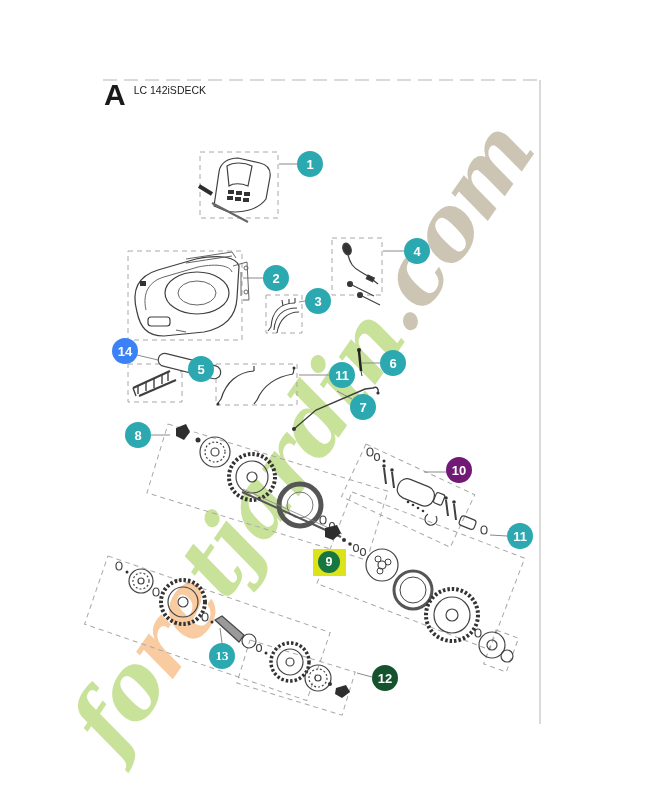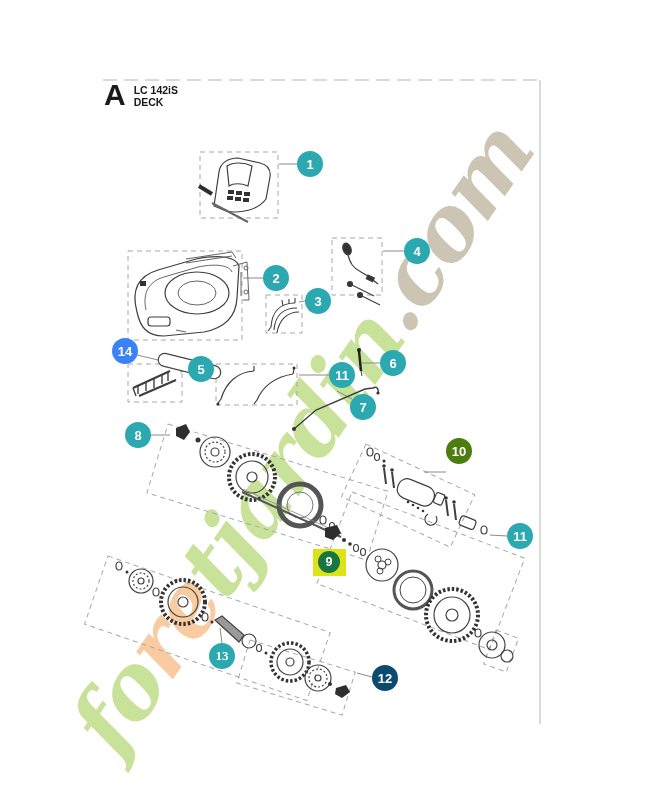--- a/index.html
+++ b/index.html
@@ -4,21 +4,21 @@
 <style>
   html,body{margin:0;padding:0;background:#ffffff;}
   .page{position:relative;width:652px;height:800px;background:#ffffff;overflow:hidden;
         font-family:"Liberation Sans","DejaVu Sans",sans-serif;}
   .watermark{position:absolute;left:92px;top:690px;width:900px;
              transform:rotate(-55.5deg);transform-origin:0 50%;
              font-family:"DejaVu Serif",serif;font-style:italic;font-weight:bold;
              font-size:88px;letter-spacing:-2px;white-space:nowrap;pointer-events:none;}
   .hdr{position:absolute;left:104px;top:82px;display:flex;align-items:flex-start;color:#1a1a1a;}
   .hdr-letter{font-size:30px;font-weight:bold;line-height:26px;margin-right:8px;}
-  .hdr-sub{display:flex;flex-direction:column;font-size:10.5px;font-weight:bold;line-height:12px;padding-top:2px;}
+  .hdr-sub{display:flex;font-size:10.5px;font-weight:normal;line-height:12px;padding-top:2px;}
   .diagram-svg{position:absolute;left:0;top:0;}
   .callout{position:absolute;width:26px;height:26px;border-radius:50%;
            display:flex;align-items:center;justify-content:center;
            color:#fff;font-size:13px;font-weight:bold;z-index:5;}
   .hl-box{position:absolute;width:33px;height:27px;display:flex;align-items:center;justify-content:center;z-index:5;}
   .hl-box .callout{position:static;width:22px;height:22px;font-size:12.5px;}
 </style>
 </head>
 <body>
 
@@ -258,20 +258,20 @@
       <div class="callout" style="color: rgb(255, 255, 255); background: rgb(43, 168, 176); left: 263px; top: 265px;">2</div>
       <div class="callout" style="color: rgb(255, 255, 255); background: rgb(43, 168, 176); left: 305px; top: 288px;">3</div>
       <div class="callout" style="color: rgb(255, 255, 255); background: rgb(43, 168, 176); left: 404px; top: 238px;">4</div>
       <div class="callout" style="color: rgb(255, 255, 255); background: rgb(43, 168, 176); left: 188px; top: 356px;">5</div>
       <div class="callout" style="color: rgb(255, 255, 255); background: rgb(43, 168, 176); left: 380px; top: 350px;">6</div>
       <div class="callout" style="color: rgb(255, 255, 255); background: rgb(43, 168, 176); left: 350px; top: 394px;">7</div>
       <div class="callout" style="color: rgb(255, 255, 255); background: rgb(43, 168, 176); left: 125px; top: 422px;">8</div>
       <div class="hl-box" style="background: rgb(220, 227, 25); left: 312.5px; top: 548.5px;">
         <div class="callout" style="color: rgb(255, 255, 255); background: rgb(24, 119, 65);">9</div>
       </div>
-      <div class="callout" style="color: rgb(255, 255, 255); background: #4d7c0f; left: 446px; top: 438px;">10</div>
+      <div class="callout" style="color: rgb(255, 255, 255); background: #701a75; left: 446px; top: 457px;">10</div>
       <div class="callout" style="color: rgb(255, 255, 255); background: rgb(43, 168, 176); left: 507px; top: 523px; text-align: center;">11</div>
-      <div class="callout" style="color: rgb(255, 255, 255); background: #0c4a6e; left: 372px; top: 665px;">12</div>
+      <div class="callout" style="color: rgb(255, 255, 255); background: #14532d; left: 372px; top: 665px;">12</div>
       <div class="callout" style="color: rgb(255, 255, 255); background: rgb(43, 168, 176); left: 209px; top: 643px; font-family: Liberation Serif, serif;">13</div>
       <div class="callout" style="color: rgb(255, 255, 255); background: #3b82f6; left: 112px; top: 338px;">14</div>
       <div class="callout" style="color: rgb(255, 255, 255); background: rgb(43, 168, 176); left: 329px; top: 362px;">11</div>
     </div>
 </div>
 
 </body></html>

